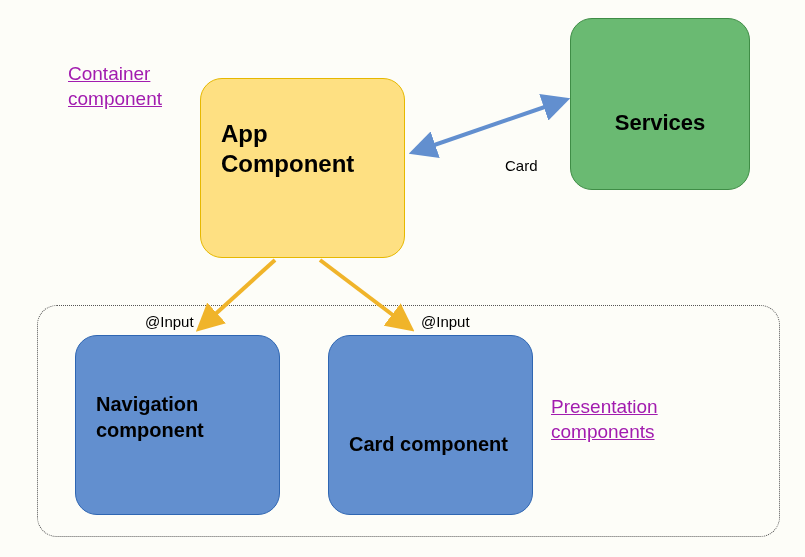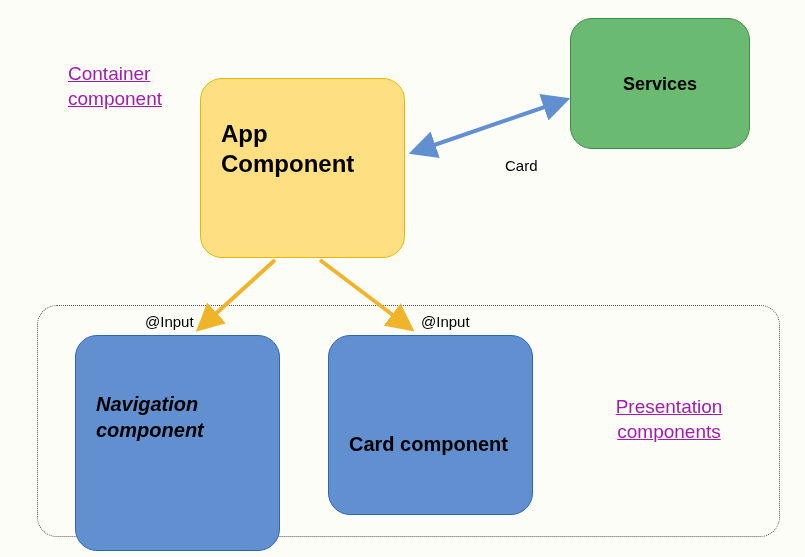--- a/index.html
+++ b/index.html
@@ -30,38 +30,38 @@
     background: #fee082;
     border: 1px solid #e6b800;
     font-size: 24px;
     line-height: 1.25;
     padding-top: 40px;
   }
   .box.services {
     left: 570px;
     top: 18px;
     width: 180px;
-    height: 131px;
+    height: 172px;
     background: #6aba72;
     border: 1px solid #3f8d46;
-    font-size: 18px;
+    font-size: 22px;
     justify-content: center;
     padding-top: 55px;
+    align-items: center;
   }
   .box.nav {
     left: 75px;
     top: 335px;
     width: 205px;
-    height: 216px;
+    height: 180px;
     background: #628fcf;
     border: 1px solid #2f66b2;
     font-size: 20px;
     line-height: 1.3;
     padding-top: 55px;
-    font-style: italic;
   }
   .box.card {
     left: 328px;
     top: 335px;
     width: 205px;
     height: 180px;
     background: #628fcf;
     border: 1px solid #2f66b2;
     font-size: 20px;
     line-height: 1.3;
@@ -74,24 +74,23 @@
     color: #a21caf;
     line-height: 1.3;
     text-decoration: underline;
   }
   .label.container {
     left: 68px;
     top: 62px;
     width: 140px;
   }
   .label.presentation {
-    left: 589px;
+    left: 551px;
     top: 395px;
     width: 160px;
-    text-align: center;
   }
   .small-label {
     position: absolute;
     font-size: 15px;
     color: #000;
   }
   .small-label.data {
     left: 505px;
     top: 157px;
   }

